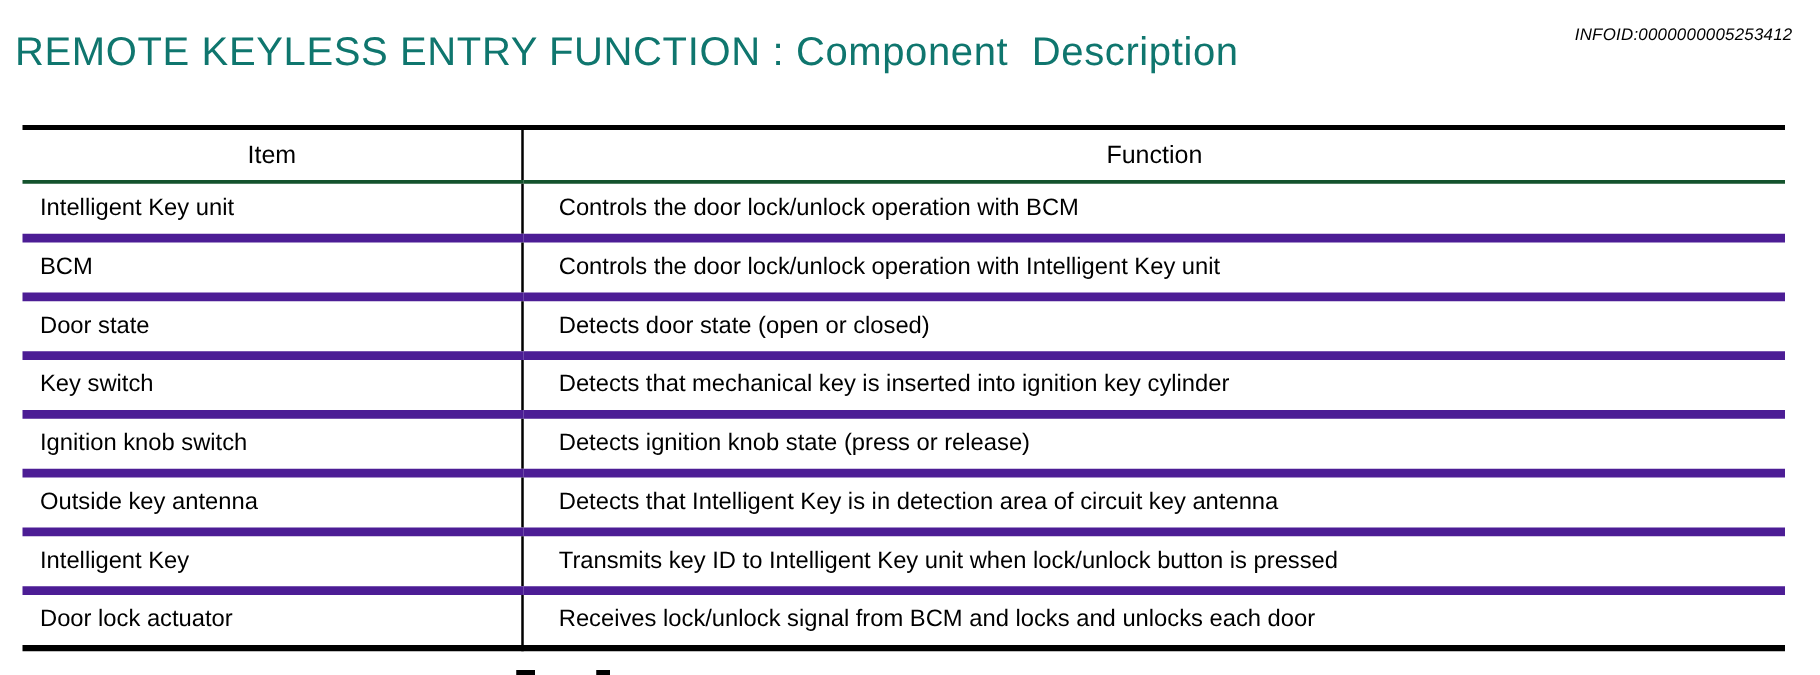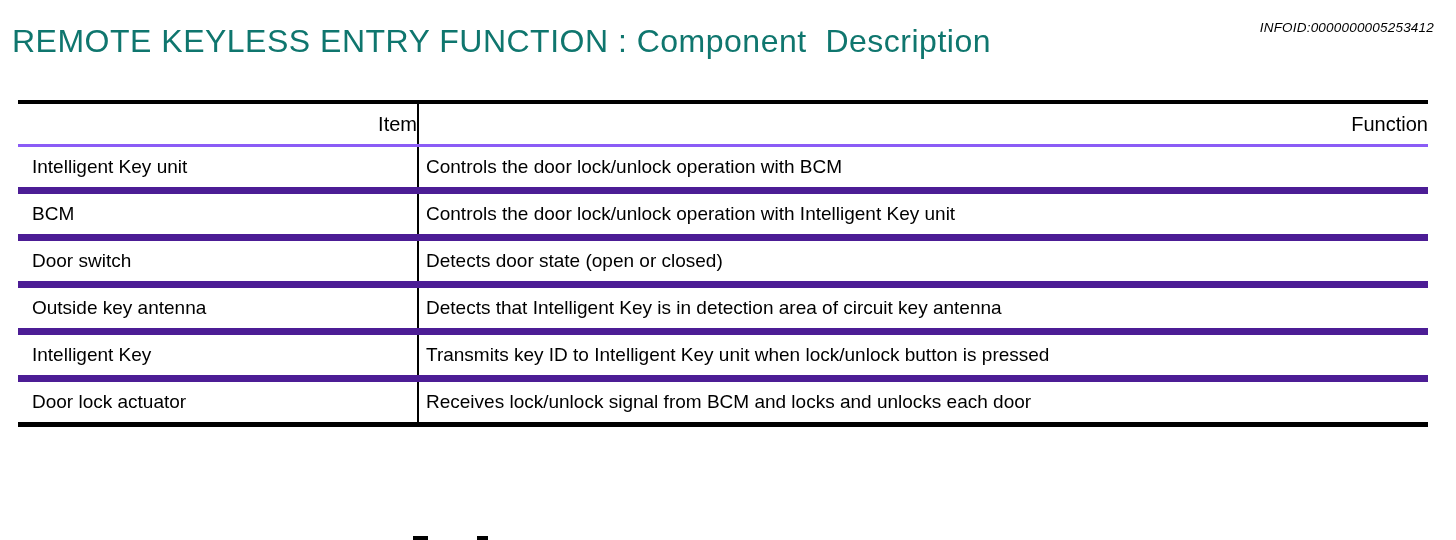--- a/index.html
+++ b/index.html
@@ -45,40 +45,40 @@
     table-layout: fixed;
     border-top: 4px solid #000;
     border-bottom: 5px solid #000;
   }
   .comp-table col.col-item { width: 400px; }
   .comp-table col.col-func { width: 1010px; }
   .comp-table th {
     height: 40px;
     font-size: 20px;
     font-weight: 400;
-    text-align: right;
+    text-align: center;
     vertical-align: middle;
-    border-bottom: 3px solid #8b5cf6;
+    border-bottom: 3px solid #14532d;
     padding: 0;
   }
   .comp-table td {
     height: 40px;
     font-size: 19px;
     vertical-align: middle;
     border-bottom: 7px solid #4c1d95;
     padding: 0 8px 0 14px;
     white-space: nowrap;
     overflow: hidden;
   }
   .comp-table th:first-child,
   .comp-table td:first-child {
     border-right: 2px solid #000;
   }
   .comp-table td.func-cell {
-    padding-left: 7px;
+    padding-left: 28px;
   }
   .comp-table tbody tr:last-child td {
     border-bottom: none;
   }
   .cutoff-fragment {
     position: absolute;
     height: 4px;
     background: #000;
   }
   .frag-1 { left: 413px; top: 536px; width: 15px; }
@@ -106,25 +106,33 @@
     <td class="item-cell">Intelligent Key unit</td>
     <td class="func-cell">Controls the door lock/unlock operation with BCM</td>
   </tr>
 
   <tr>
     <td class="item-cell">BCM</td>
     <td class="func-cell">Controls the door lock/unlock operation with Intelligent Key unit</td>
   </tr>
 
   <tr>
-    <td class="item-cell">Door switch</td>
+    <td class="item-cell">Door state</td>
     <td class="func-cell">Detects door state (open or closed)</td>
   </tr>
 
+  <tr>
+    <td class="item-cell">Key switch</td>
+    <td class="func-cell">Detects that mechanical key is inserted into ignition key cylinder</td>
+  </tr>
 
+  <tr>
+    <td class="item-cell">Ignition knob switch</td>
+    <td class="func-cell">Detects ignition knob state (press or release)</td>
+  </tr>
 
   <tr>
     <td class="item-cell">Outside key antenna</td>
     <td class="func-cell">Detects that Intelligent Key is in detection area of circuit key antenna</td>
   </tr>
 
   <tr>
     <td class="item-cell">Intelligent Key</td>
     <td class="func-cell">Transmits key ID to Intelligent Key unit when lock/unlock button is pressed</td>
   </tr>

